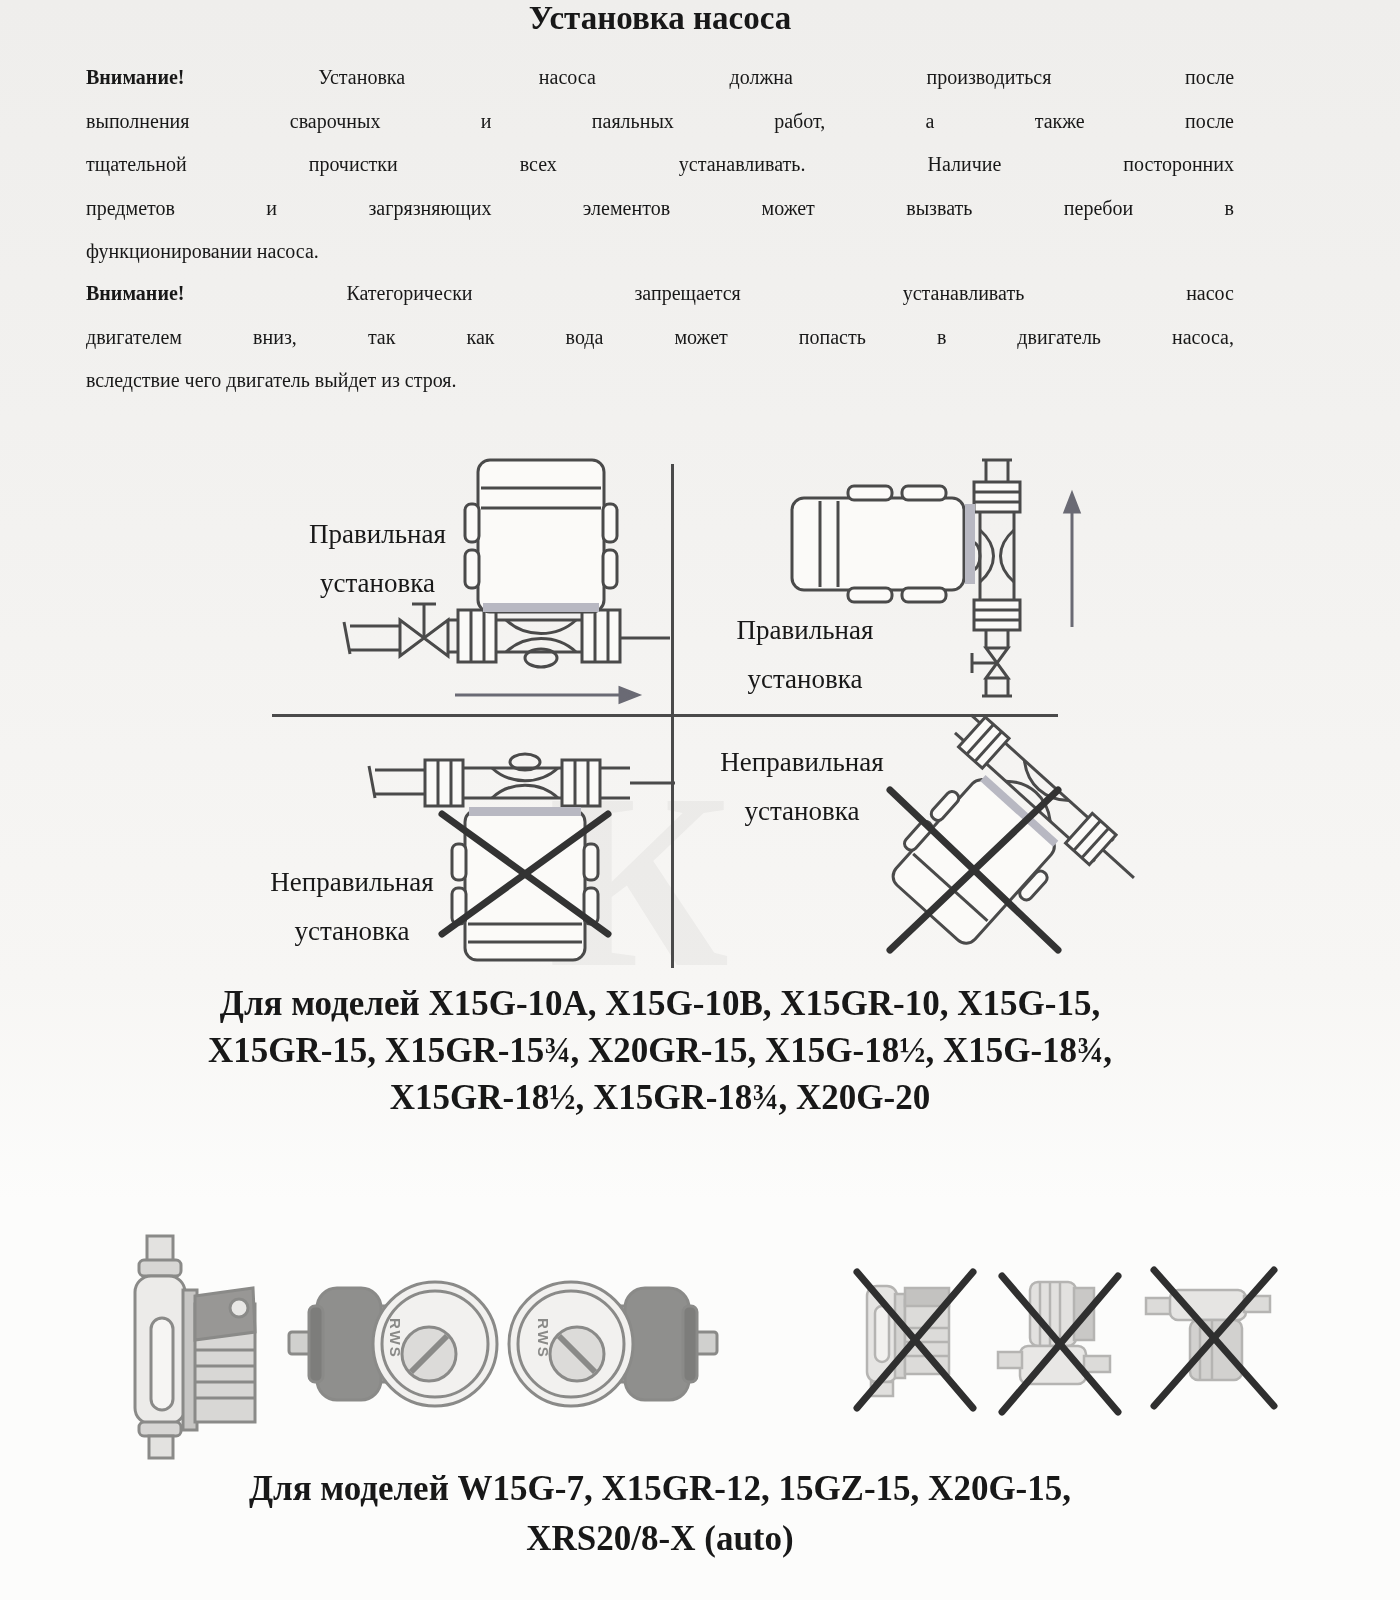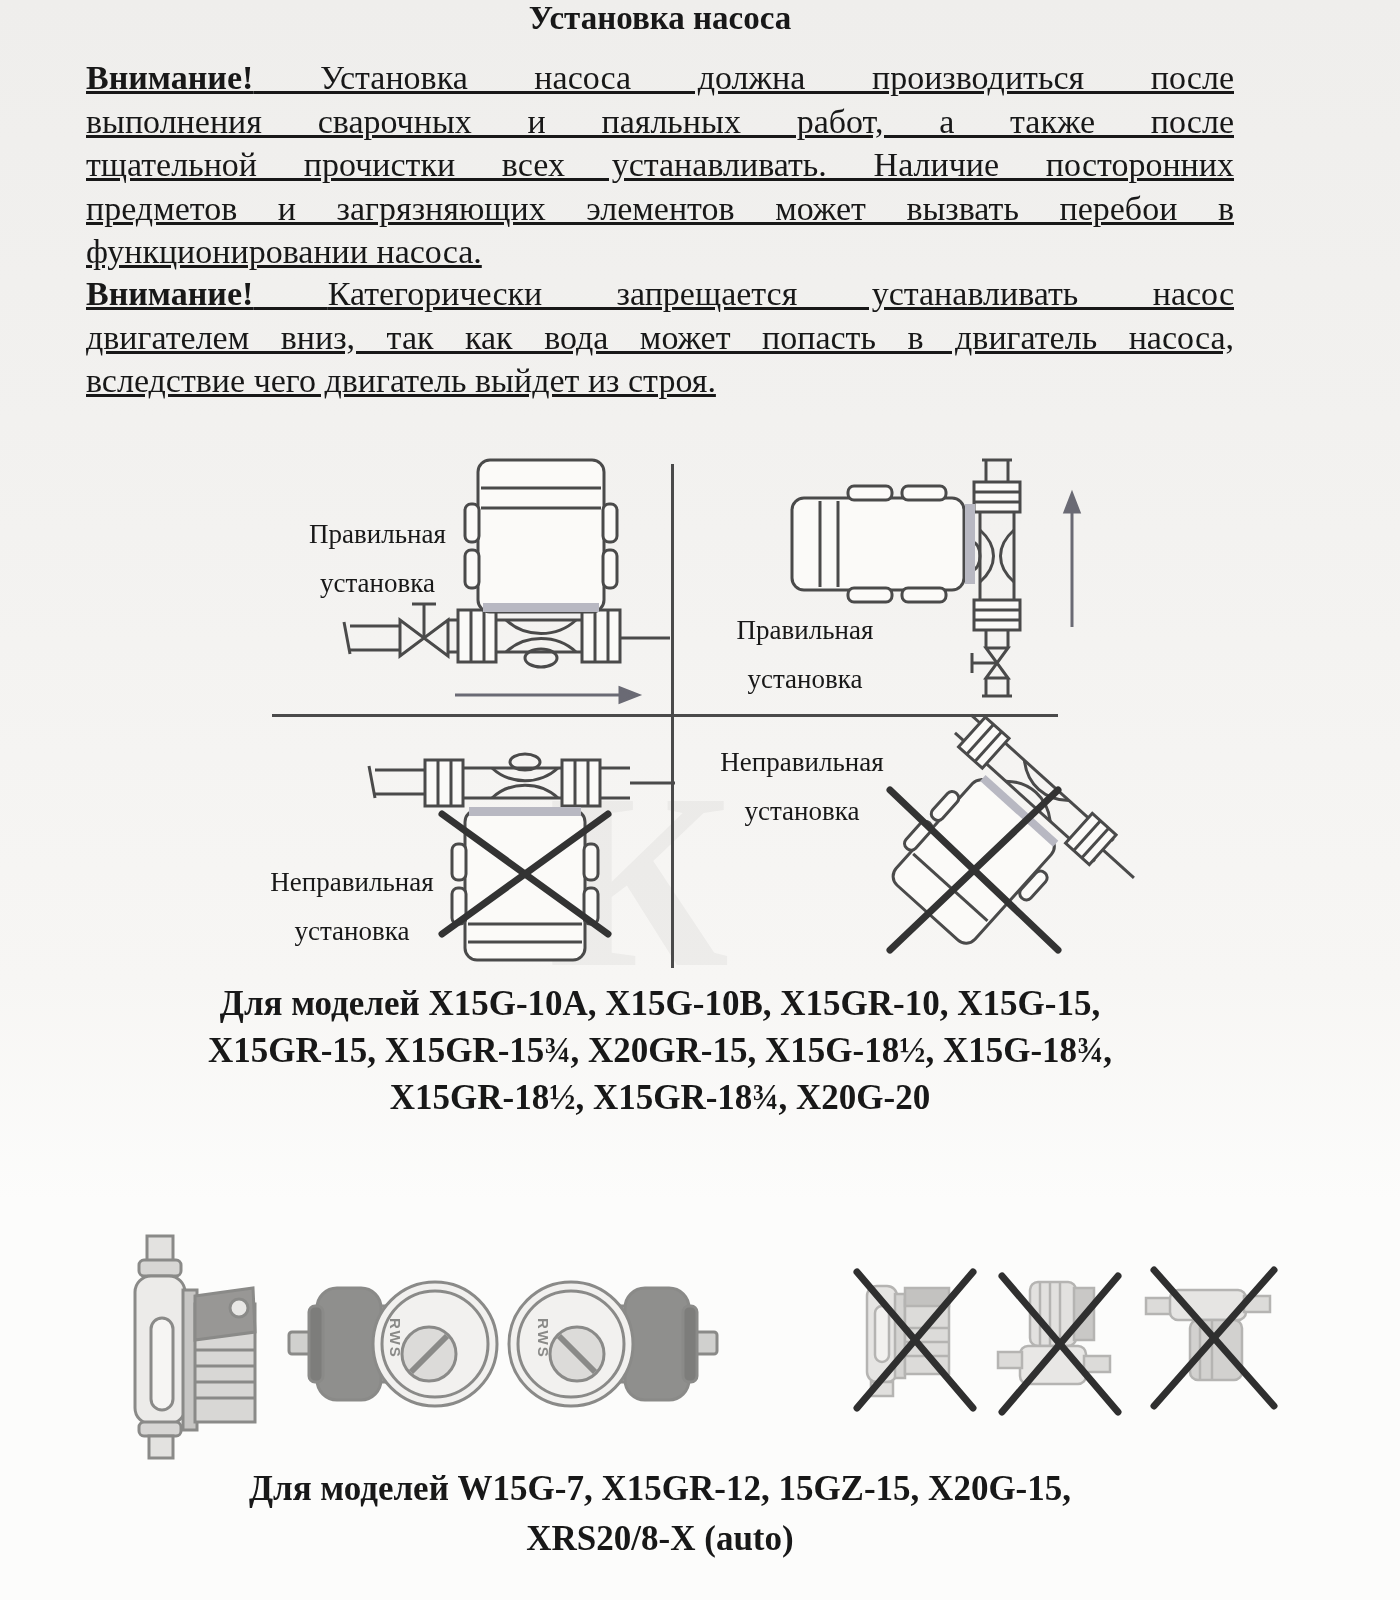--- a/index.html
+++ b/index.html
@@ -7,21 +7,21 @@
   .page {
     position:relative; width:1400px; height:1600px; overflow:hidden;
     background:linear-gradient(#efeeec 0px,#f2f1ef 420px,#f7f6f4 980px,#fcfcfb 1200px,#fcfcfb 1600px);
     font-family:"Liberation Serif","DejaVu Serif",serif; color:#181818;
   }
   .abs { position:absolute; }
   svg { overflow:visible; display:block; }
 
   .title { left:86px; top:0; width:1148px; text-align:center; font-size:33px; font-weight:bold; }
 
-  .para { left:86px; width:1148px; font-size:34px; line-height:43.5px;text-decoration:underline; }
+  .para { left:86px; width:1148px; font-size:20px; line-height:43.5px; }
   .p1 { top:56px; }
   .p2 { top:272px; }
   .jline { text-align:justify; text-align-last:justify; }
   .jline.short { text-align:justify; text-align-last:left; }
   .lead { font-weight:bold; }
 
   .qlabel { font-size:27px; line-height:49px; text-align:center; }
   .vdiv { left:671px; top:464px; width:3px; height:504px; background:#4a4a4a; }
   .hdiv { left:272px; top:714px; width:786px; height:3px; background:#4a4a4a; }
   .watermark { left:548px; top:756px; font-size:250px; font-weight:bold;

